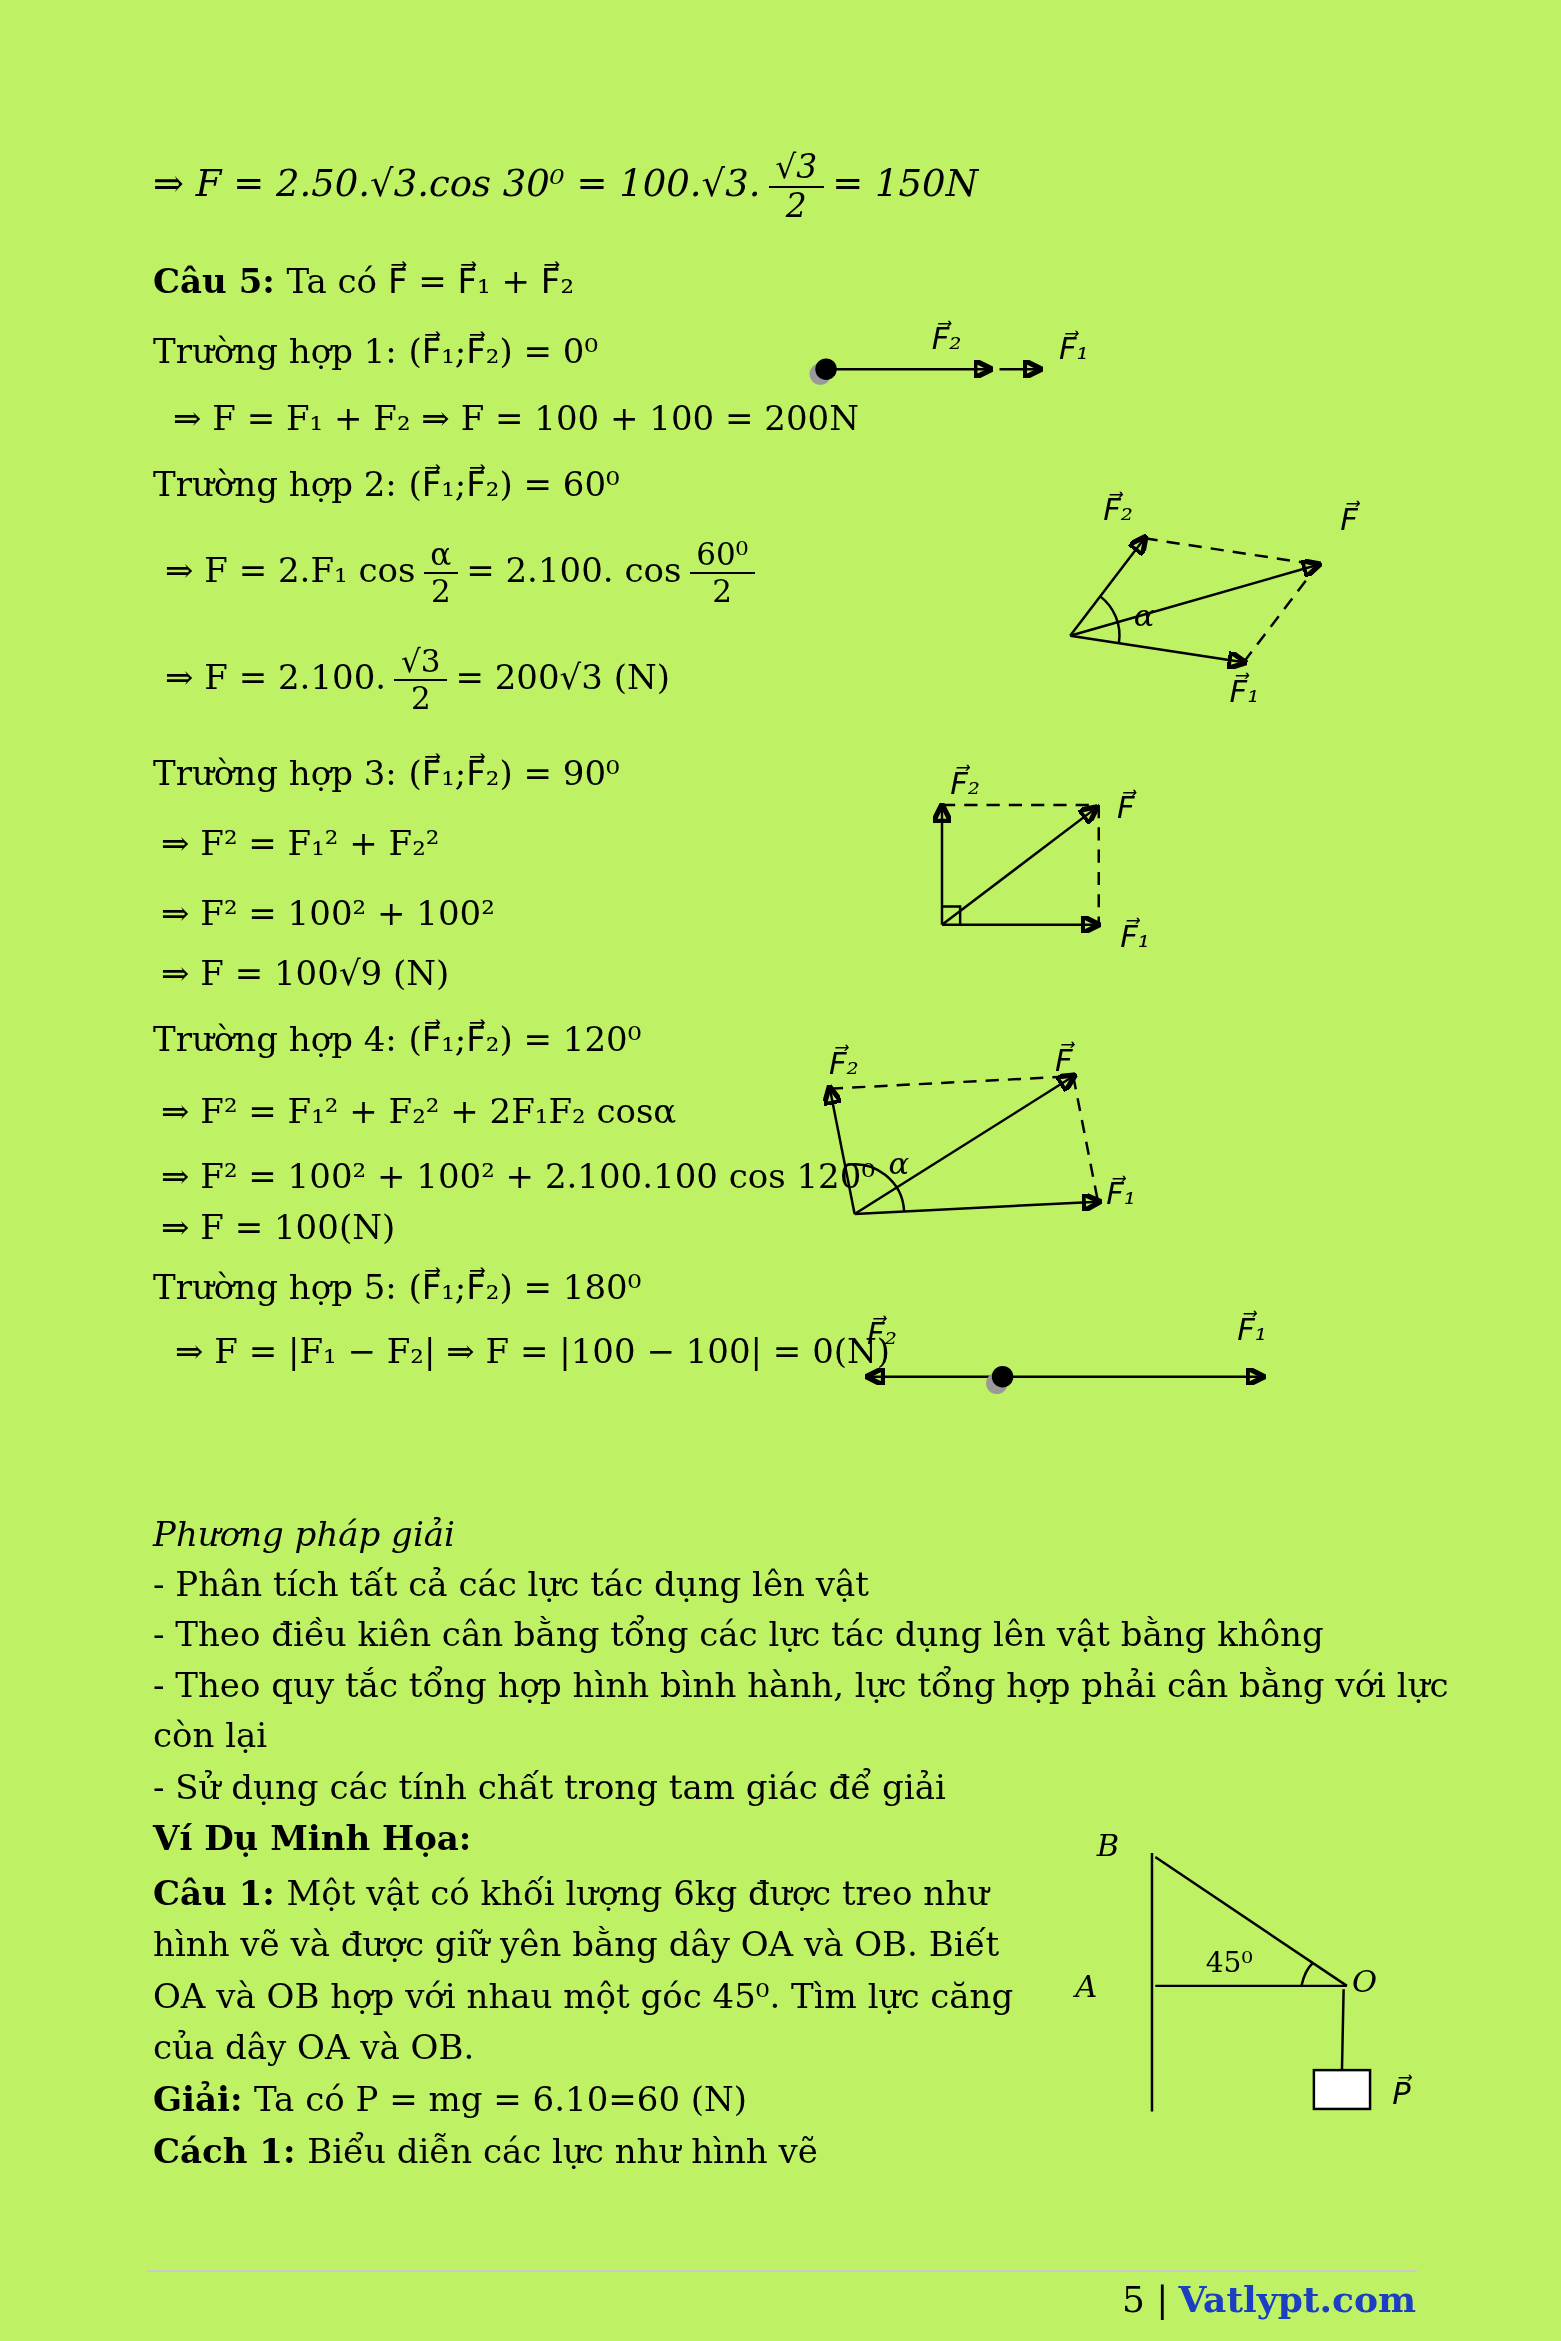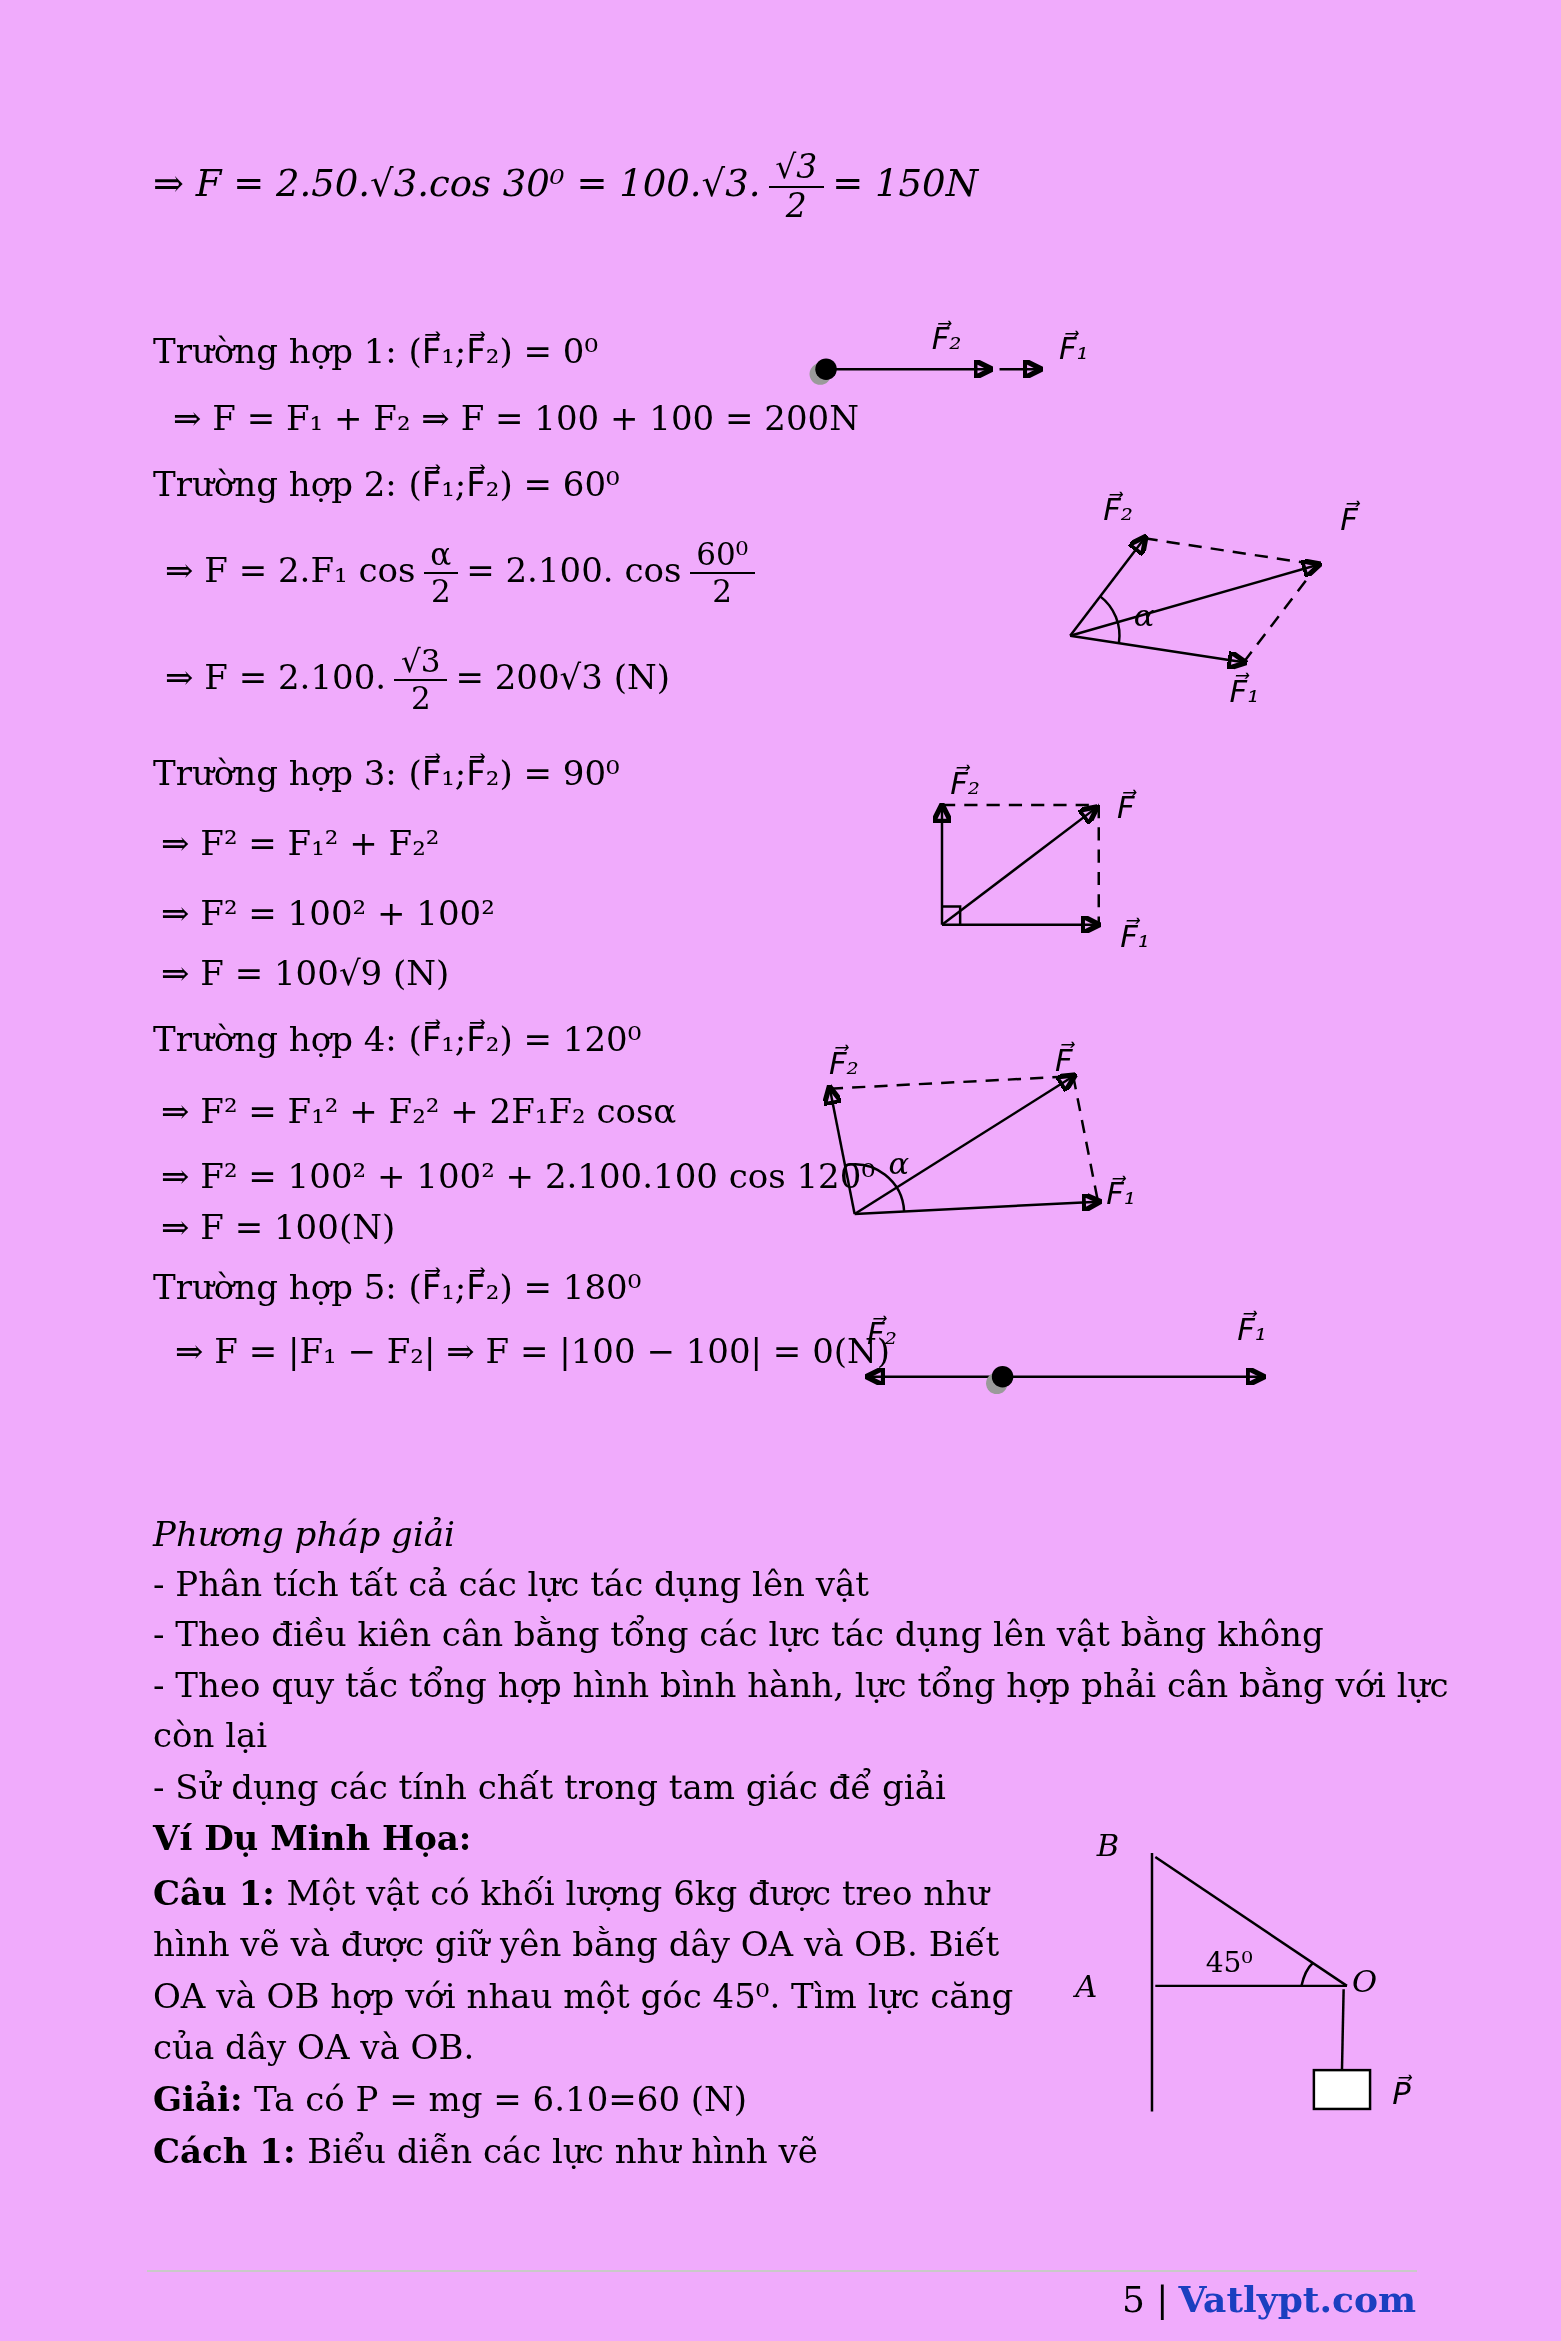--- a/index.html
+++ b/index.html
@@ -1,18 +1,18 @@
 <!DOCTYPE html>
 <html style="font-size:13.2px"><head>
 <meta charset="utf-8">
 <style>
   * { margin:0; padding:0; box-sizing:border-box; }
   html,body { background:#ffffff; }
   .page {
-    position:relative; width:1561px; height:2342px; background:#f0abfc;
+    position:relative; width:1561px; height:2342px; background:#bef264;
     font-family:"DejaVu Serif","DejaVu Sans","Liberation Serif",serif;
     color:#000; overflow:hidden;
   }
   .ln { position:absolute; left:153px; white-space:nowrap; font-size:34px; line-height:1.25; }
   .b { font-weight:bold; }
   .i { font-style:italic;text-align:center; }
   .lbl { margin-right:11.6px; }
   .f0 { font-style:italic; font-size:37px; }
   .frac { display:inline-block; vertical-align:middle; text-align:center; margin:0 8.3px; }
   .frac .fn { display:block; font-size:31px; line-height:1.12; padding:0 6.6px; }
@@ -29,20 +29,23 @@
 </style>
 </head>
 <body>
 
 <div class="page">
 
   <div class="ln f0" style="top:149px">
     <span>⇒ F = 2.50.√3.cos 30⁰ = 100.√3.</span><span class="frac"><span class="fn">√3</span><span class="fd">2</span></span><span>= 150N</span>
   </div>
 
+  <div class="ln" style="top:260px">
+    <span class="b lbl">Câu 5:</span><span>Ta có F⃗ = F⃗₁ + F⃗₂</span>
+  </div>
 
   <div class="ln" style="top:330px">
     <span class="lbl">Trường hợp 1:</span><span>(F⃗₁;F⃗₂) = 0⁰</span>
   </div>
 
   <div class="ln" style="top:397px;left:173px">⇒ F = F₁ + F₂ ⇒ F = 100 + 100 = 200N</div>
 
   <div class="ln" style="top:463px">
     <span class="lbl">Trường hợp 2:</span><span>(F⃗₁;F⃗₂) = 60⁰</span>
   </div>

